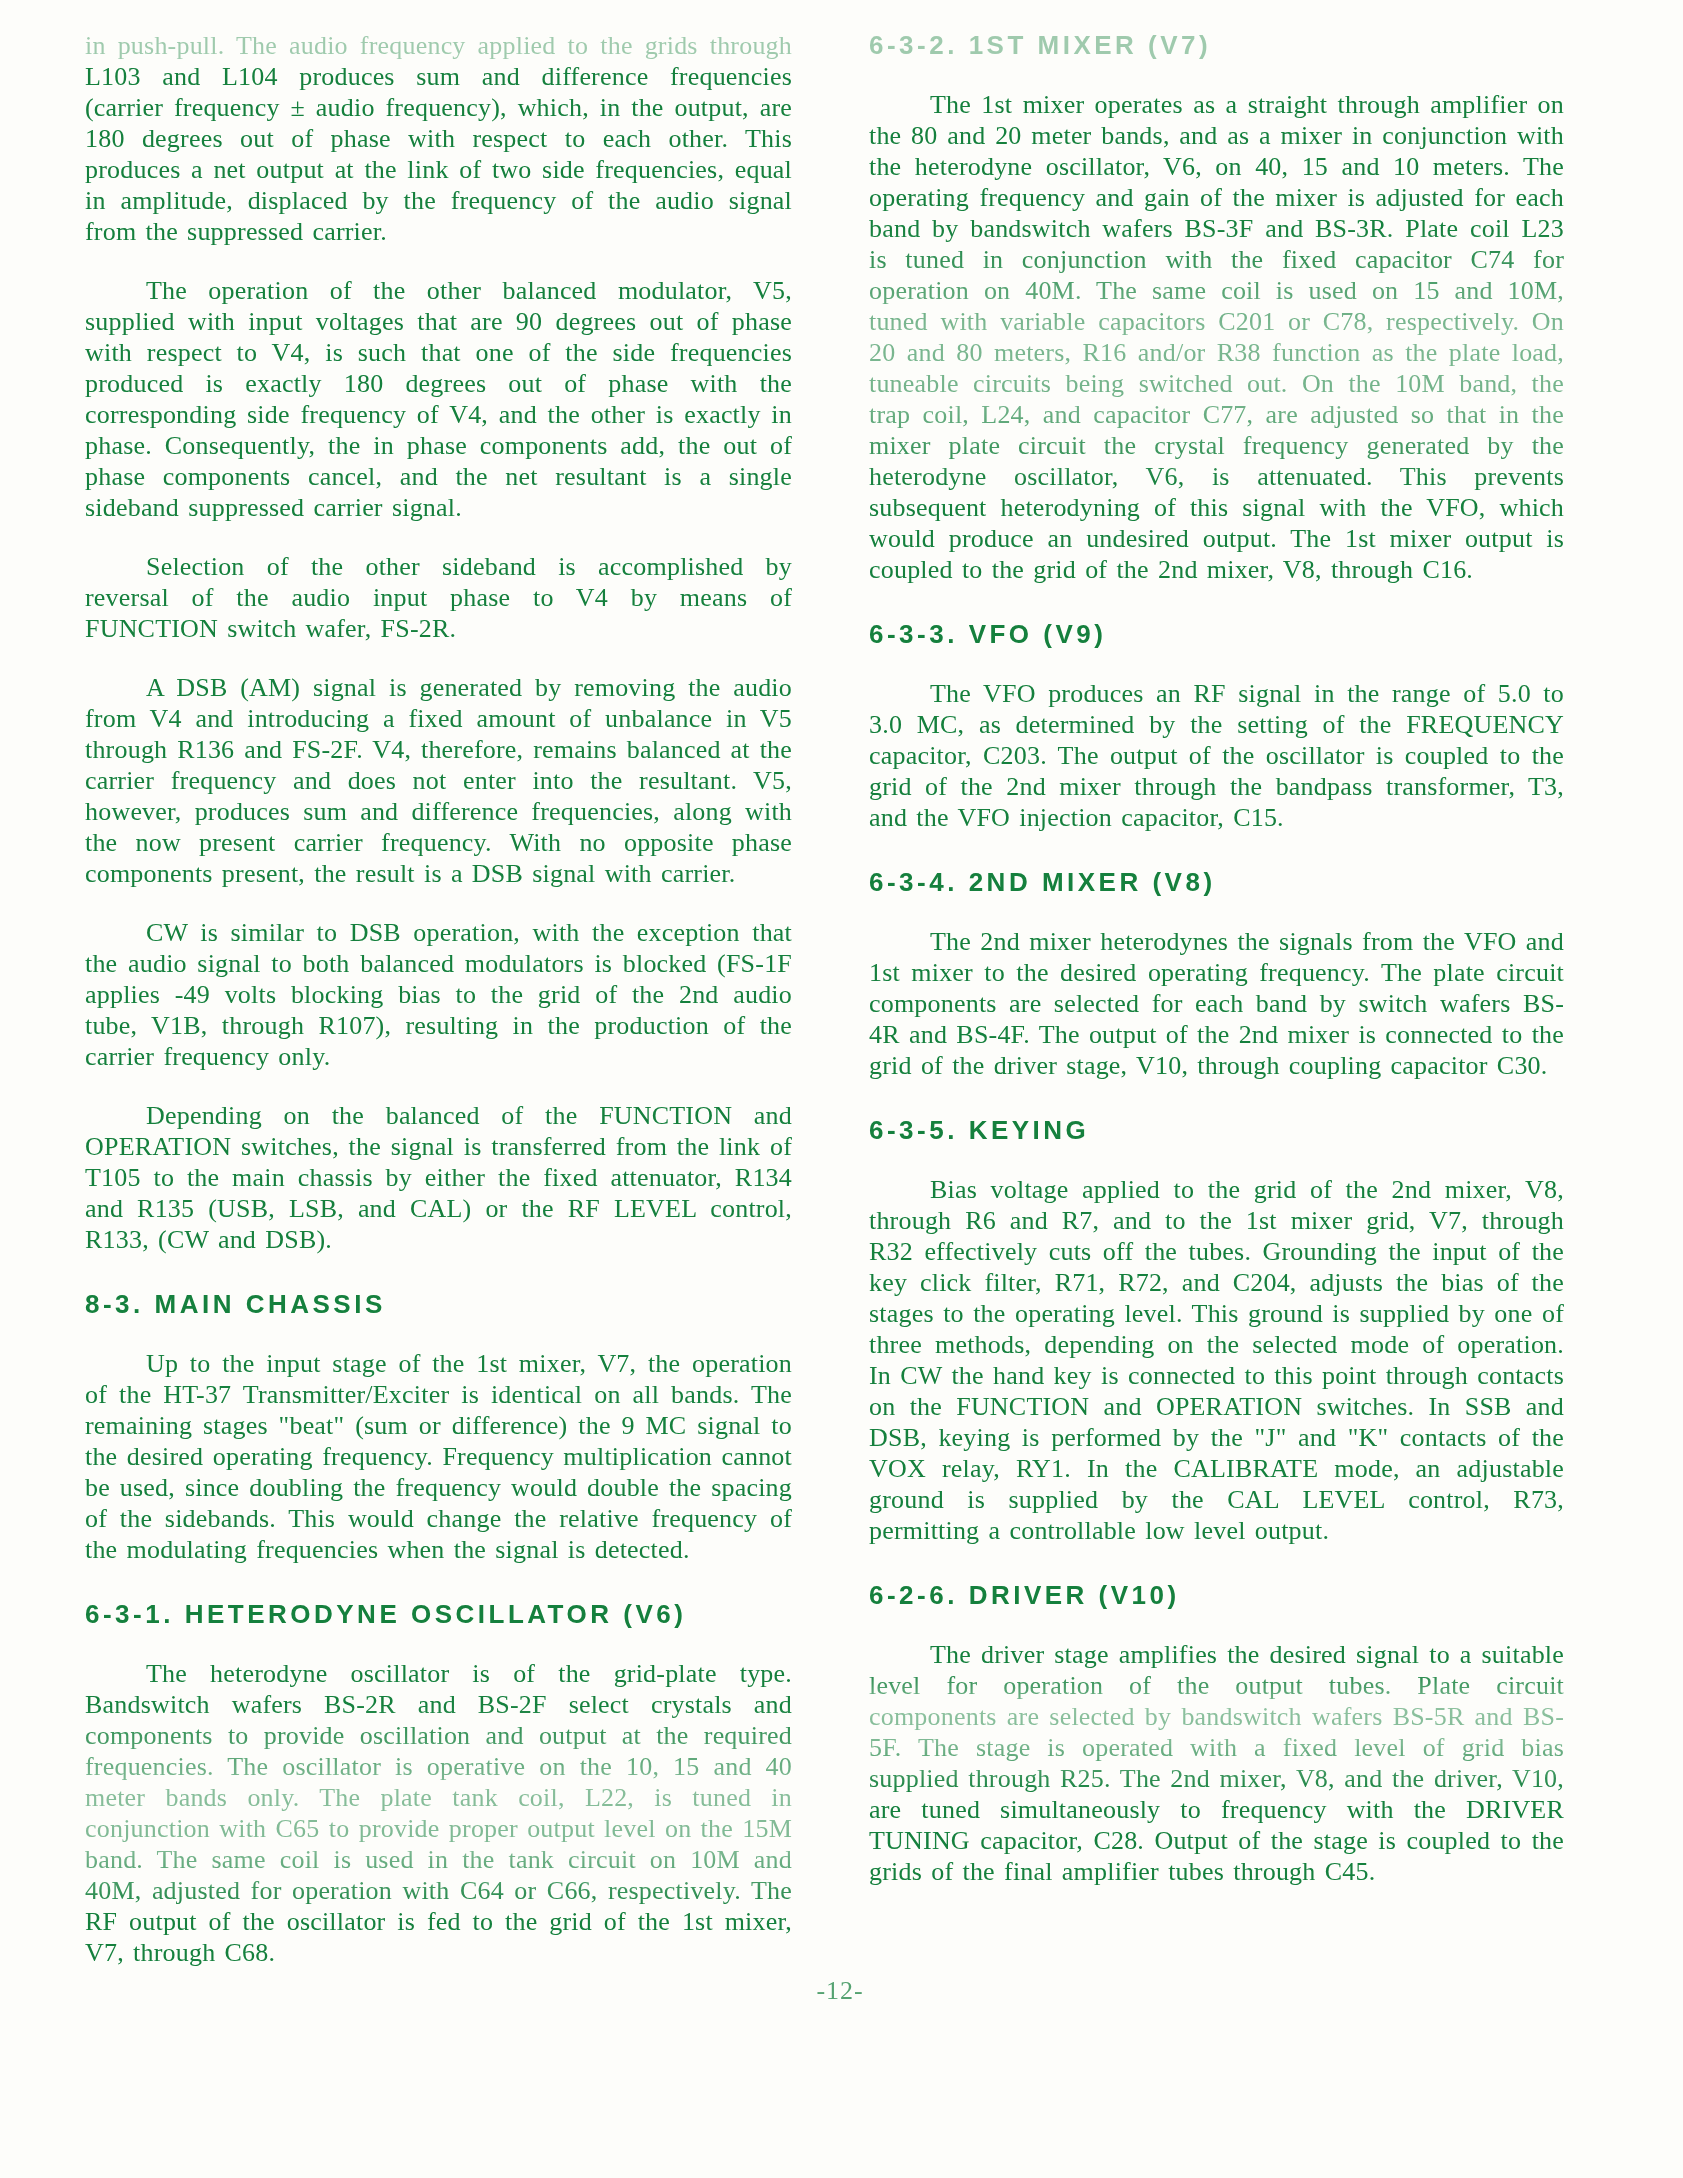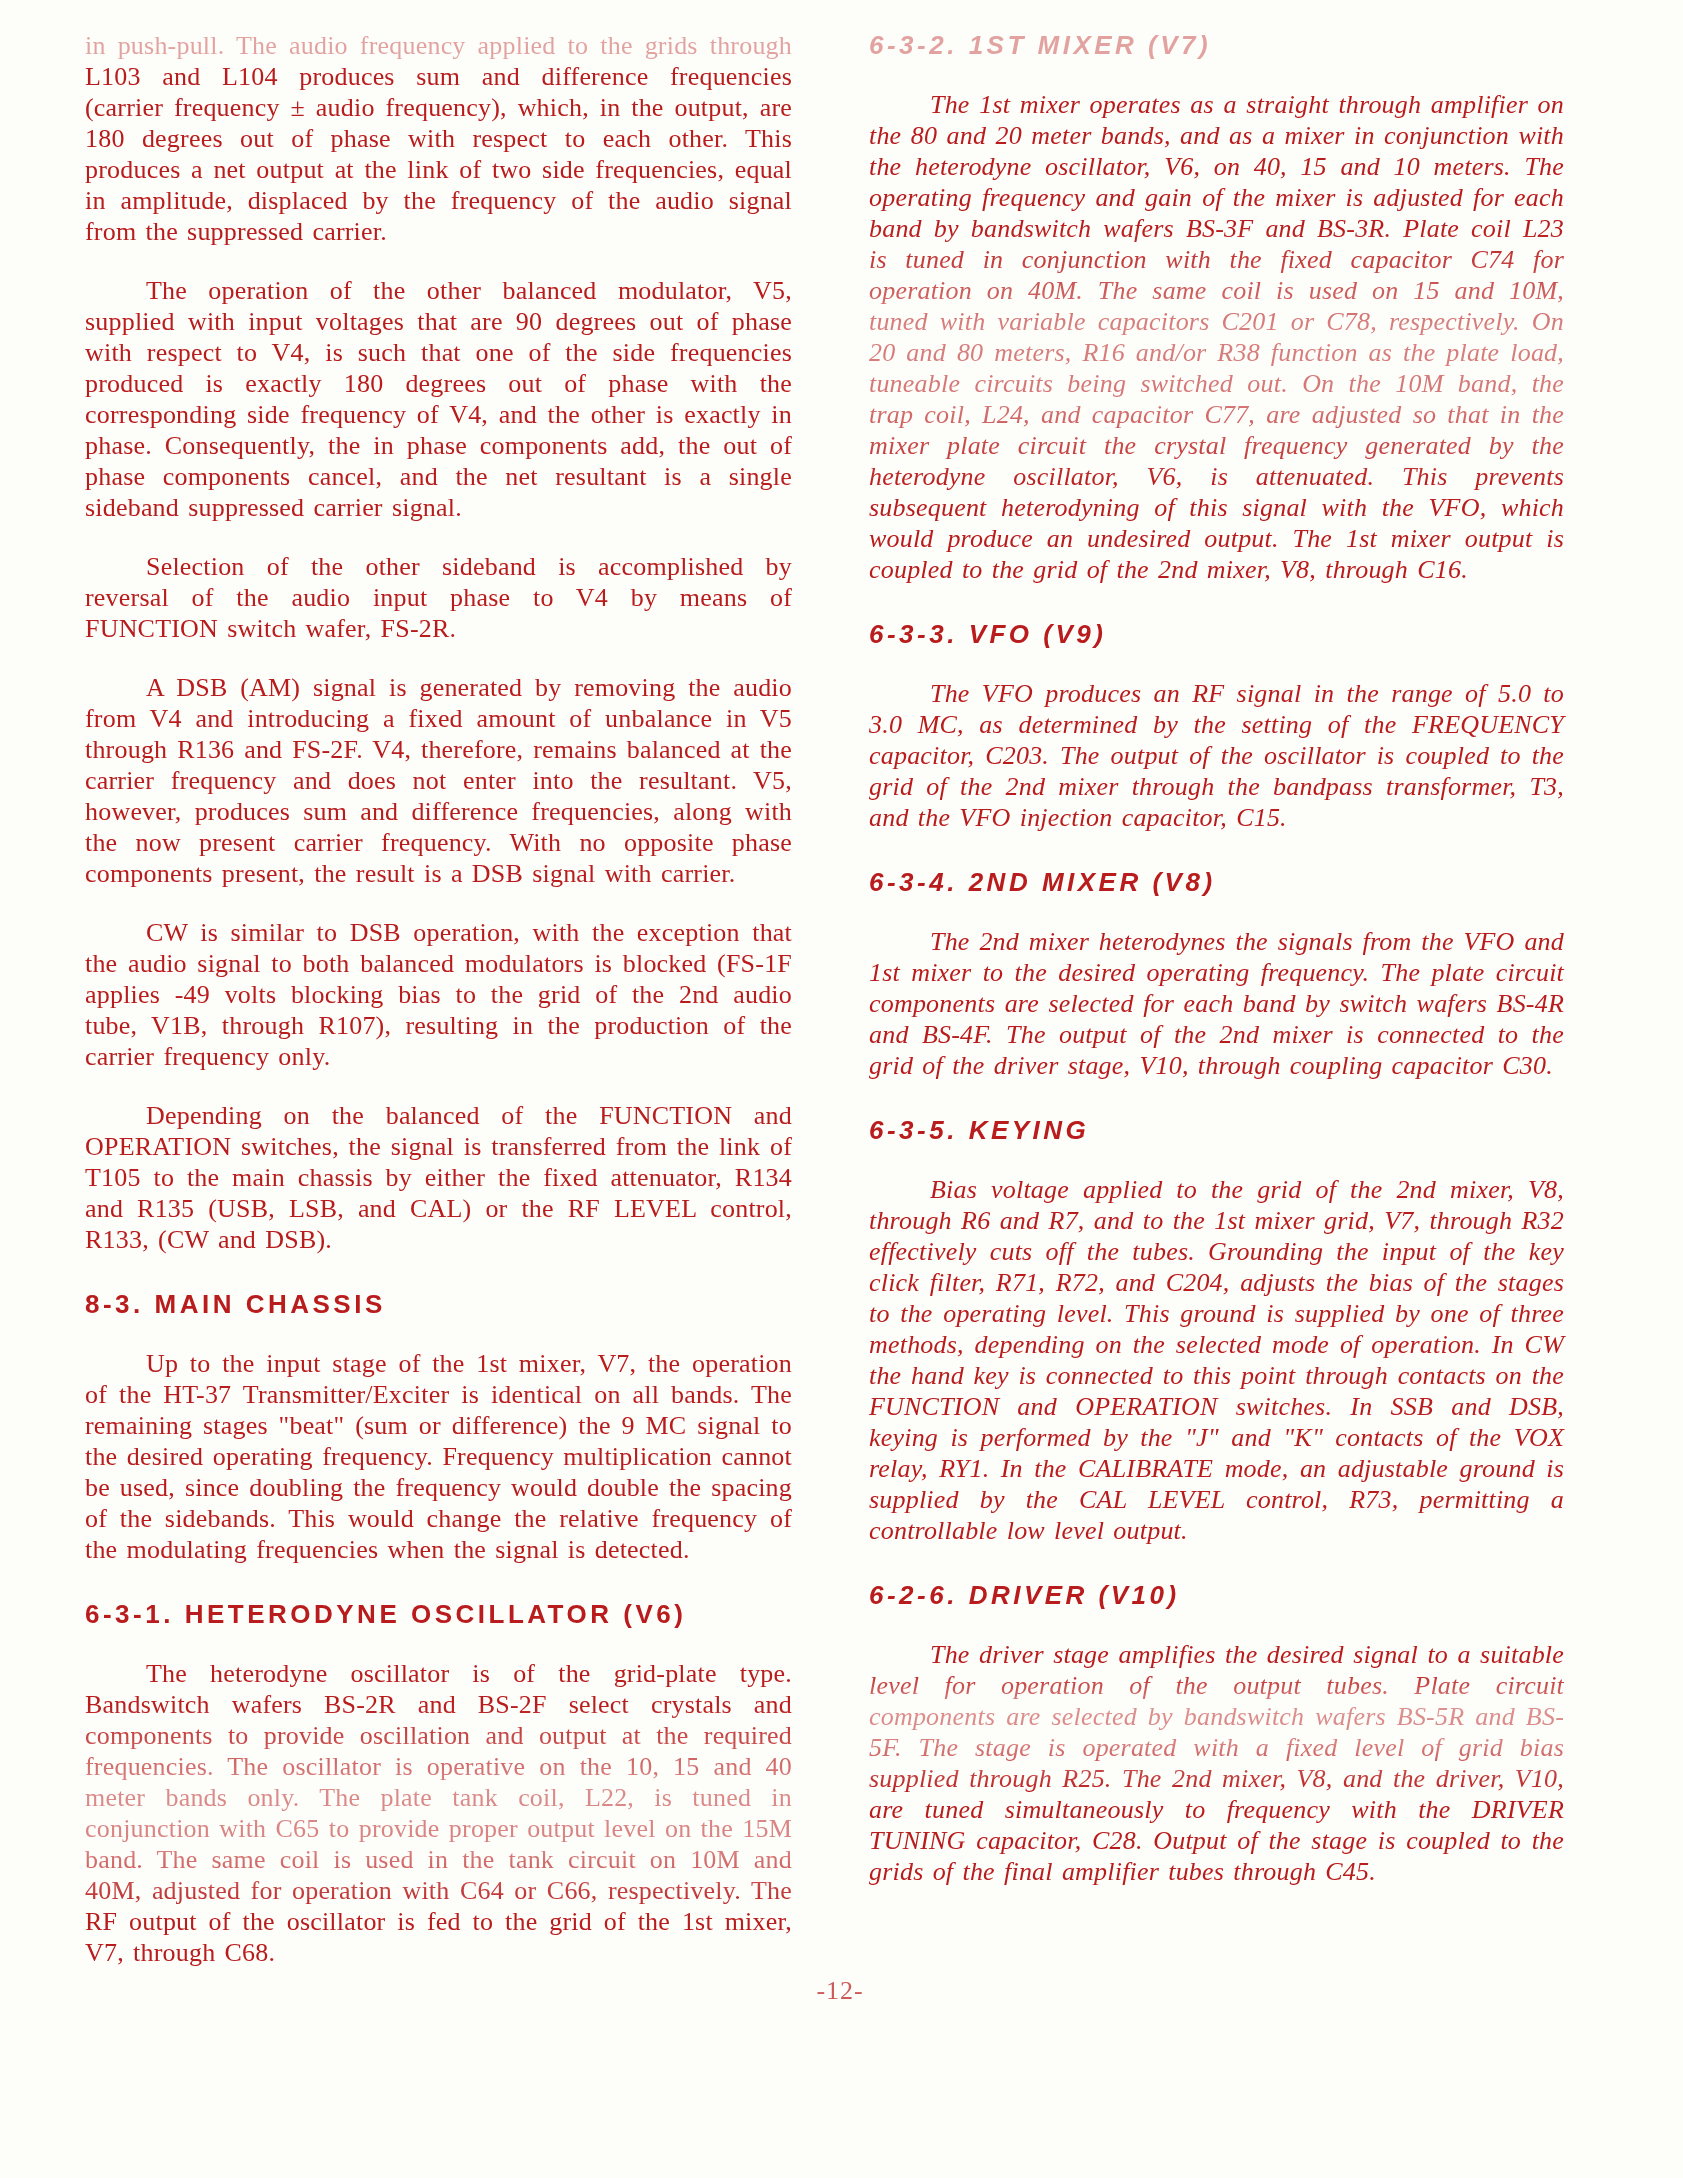--- a/index.html
+++ b/index.html
@@ -8,31 +8,31 @@
     background:#f6f6f2;
     font-family:"Liberation Serif","DejaVu Serif",serif;
   }
   .page{
     position:relative;
     width:1683px;height:2178px;
     background:#fdfdfa;
     box-sizing:border-box;
     padding:30px 119px 0 85px;
     overflow:hidden;
-    color:#b91c1c;
+    color:#15803d;
   }
   .columns{
     display:flex;
     gap:77px;
   }
   .col{
     width:707px;
     flex:0 0 auto;
   }
-  .col.right{width:695px;font-style:italic;}
+  .col.right{width:695px;}
   .para{
     font-size:26px;
     line-height:31px;
     text-align:justify;
     text-indent:61px;
     word-spacing:2.5px;
     letter-spacing:0.2px;
     margin:0 0 28px 0;
   }
   .para.no-indent{text-indent:0;}

